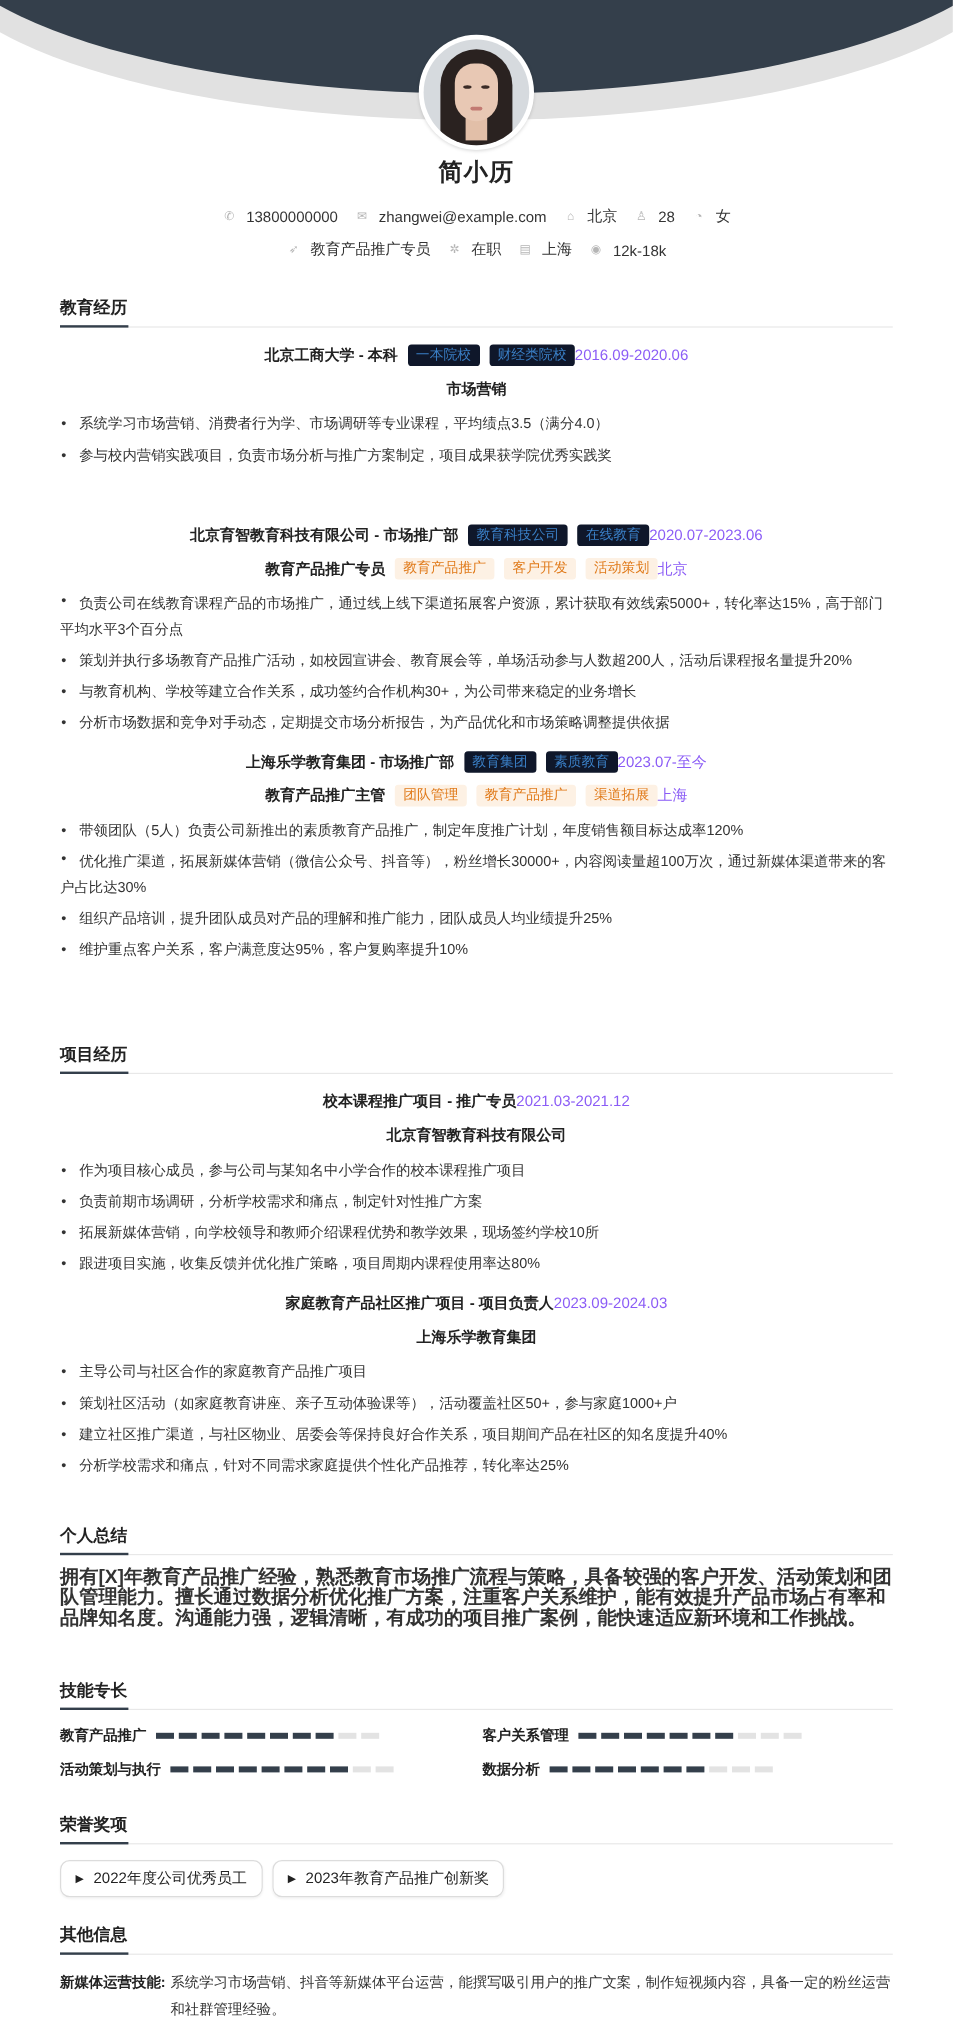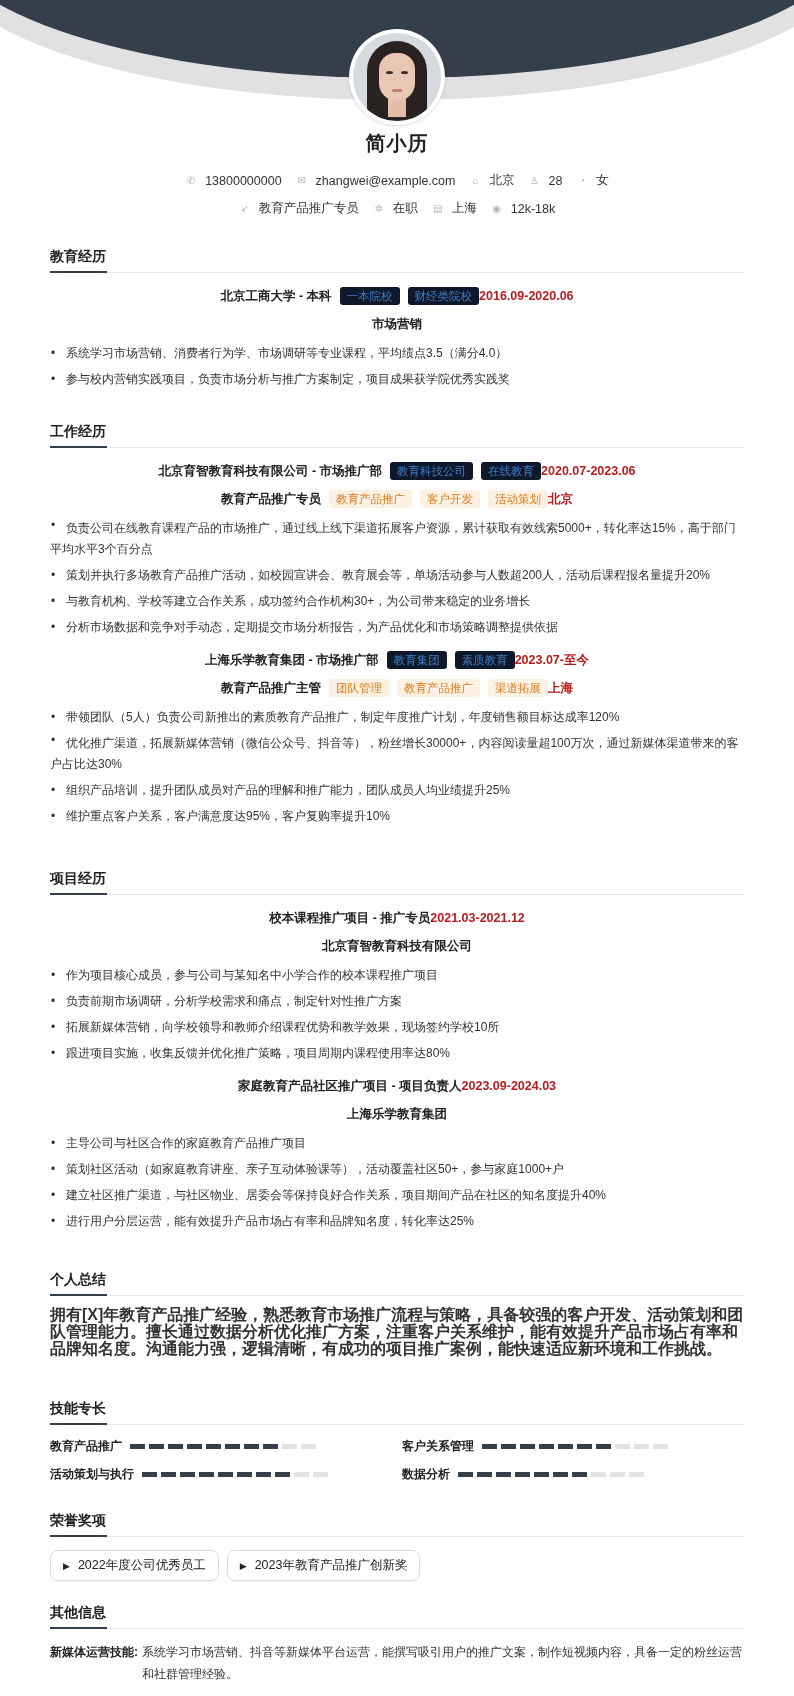--- a/index.html
+++ b/index.html
@@ -26,21 +26,21 @@
   .info-item { display: flex; align-items: center; margin: 0 7px; }
   .ico { display: inline-block; width: 12px; height: 12px; margin-right: 8px; color: #b5b5b5; font-size: 10px; line-height: 12px; text-align: center; }
 
   .section { position: absolute; left: 50px; width: 694px; }
   .sec-title { font-size: 14px; font-weight: bold; color: #222; padding-bottom: 5px; border-bottom: 1px solid #e8e8e8; position: relative; height: 25px; }
   .sec-title::after { content: ""; position: absolute; left: 0; bottom: -1px; width: 57px; height: 2px; background: #343f4b; }
 
   .row { display: flex; justify-content: center; align-items: center; height: 28px; }
   .row-l { display: flex; align-items: center; }
   .title-b { font-weight: bold; font-size: 12.5px; color: #222; }
-  .date { font-weight: bold; font-size: 12.5px; color: #b91c1c; }
+  .date { font-weight: normal; font-size: 12.5px; color: #8b5cf6; }
   .tag { display: inline-block; font-size: 11.5px; padding: 2px 7px; border-radius: 3px; margin-left: 8px; line-height: 14px; }
   .tag.blue { background: #0f172a; color: #3a7fc6; }
   .tag.orange { background: #fdf1e4; color: #e07a1a; }
 
   ul.bl { list-style: none; }
   ul.bl li { position: relative; padding-left: 16px; font-size: 12px; color: #333; line-height: 26px; }
   ul.bl li::before { content: "•"; position: absolute; left: 1px; top: 0; color: #333; }
   ul.bl li.wrap2 { padding-left: 0; text-indent: 16px; line-height: 21px; padding-top: 3px; padding-bottom: 2px; }
   ul.bl li.wrap2::before { left: 1px; text-indent: 0; }
 
@@ -138,21 +138,20 @@
         <span class="title-b">市场营销</span>
       </div>
     <ul class="bl" style="margin-top:2px">
       <li>系统学习市场营销、消费者行为学、市场调研等专业课程，平均绩点3.5（满分4.0）</li>
       <li>参与校内营销实践项目，负责市场分析与推广方案制定，项目成果获学院优秀实践奖</li>
     </ul>
   </div>
 </div>
 
 <div class="section" style="top:423px">
-  <div class="sec-title">工作经历</div>
   <div style="margin-top:9px">
     <div class="row">
       <div class="row-l">
         <span class="title-b">北京育智教育科技有限公司 - 市场推广部</span>
         <span class="tag blue">教育科技公司</span>
         <span class="tag blue">在线教育</span>
       </div>
       <span class="date">2020.07-2023.06</span>
     </div>
     <div class="row">
@@ -220,21 +219,21 @@
       <span class="title-b">家庭教育产品社区推广项目 - 项目负责人</span>
       <span class="date">2023.09-2024.03</span>
     </div>
     <div class="row">
         <span class="title-b">上海乐学教育集团</span>
       </div>
     <ul class="bl" style="margin-top:2px">
       <li>主导公司与社区合作的家庭教育产品推广项目</li>
       <li>策划社区活动（如家庭教育讲座、亲子互动体验课等），活动覆盖社区50+，参与家庭1000+户</li>
       <li>建立社区推广渠道，与社区物业、居委会等保持良好合作关系，项目期间产品在社区的知名度提升40%</li>
-      <li>进行用户分层运营，能有效提升产品市场占有率和品牌知名度，转化率达25%</li>
+      <li>分析学校需求和痛点，针对不同需求家庭提供个性化产品推荐，转化率达25%</li>
     </ul>
   </div>
 </div>
 
 <div class="section" style="top:1271px">
   <div class="sec-title">个人总结</div>
   <div class="para" style="margin-top:10px">拥有[X]年教育产品推广经验，熟悉教育市场推广流程与策略，具备较强的客户开发、活动策划和团队管理能力。擅长通过数据分析优化推广方案，注重客户关系维护，能有效提升产品市场占有率和品牌知名度。沟通能力强，逻辑清晰，有成功的项目推广案例，能快速适应新环境和工作挑战。</div>
 </div>
 
 <div class="section" style="top:1400px">

